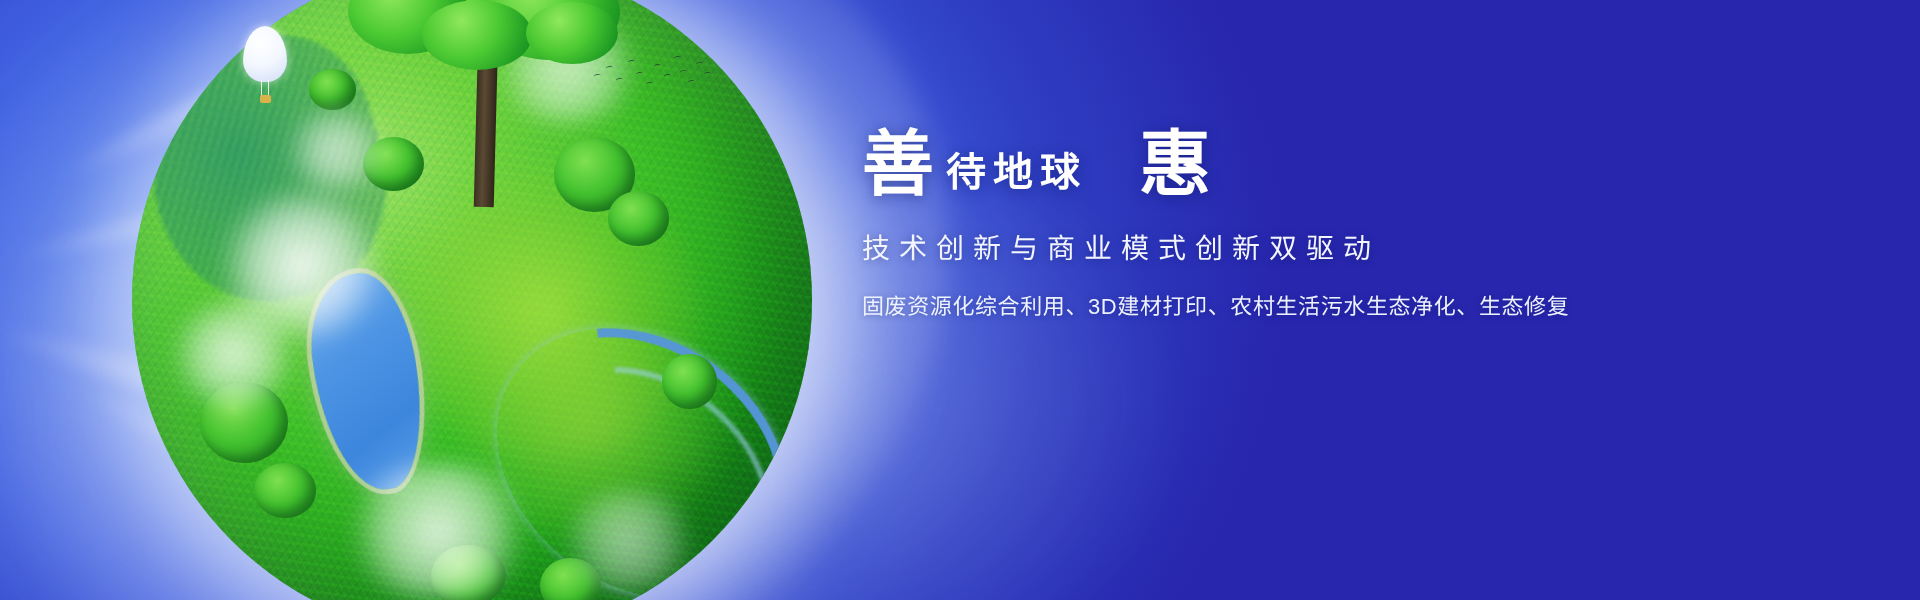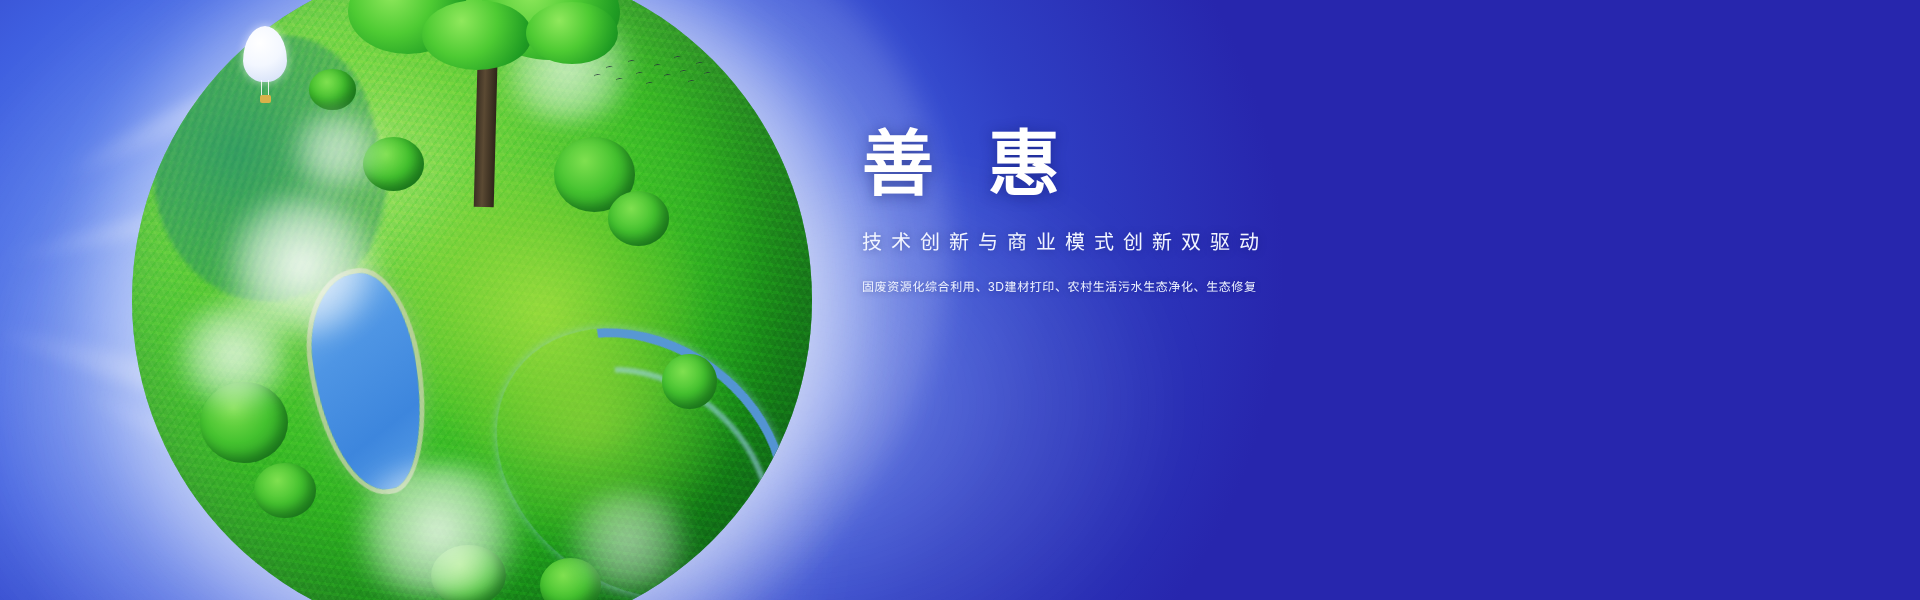--- a/index.html
+++ b/index.html
@@ -220,29 +220,29 @@
   }
   .hl-small{
     font-family:"DejaVu Serif","Liberation Serif",serif;
     font-size:40px; font-weight:700; letter-spacing:7px;
     padding:0 0 8px 10px;
   }
   .hl-gap{ display:inline-block; width:52px; }
 
   .subtitle{
     margin-top:26px;
-    font-size:20px; font-weight:400;
+    font-size:28px; font-weight:400;
     letter-spacing:9px;
     color:#f2f5ff;
     text-shadow:0 1px 8px rgba(10,20,90,.40);
     white-space:nowrap;
   }
   .desc{
     margin-top:22px;
-    font-size:12px; font-weight:400;
+    font-size:22px; font-weight:400;
     letter-spacing:.6px;
     color:#eef2ff;
     text-shadow:0 1px 6px rgba(10,20,90,.35);
     white-space:nowrap;
   }
   .cta{
     margin-top:26px;
     display:inline-flex; align-items:center; justify-content:center;
     gap:12px;
     width:117px; height:41px;
@@ -326,20 +326,21 @@
     <span style="left:88px; top:18px;"></span>
     <span style="left:96px; top:28px;"></span>
     <span style="left:104px;top:10px;"></span>
     <span style="left:112px;top:20px;"></span>
   </div>
 
   <div class="content">
 
     <div class="headline">
       <span class="hl-big">善</span>
+      <span class="hl-small">待地球</span>
       <span class="hl-gap"></span>
       <span class="hl-big">惠</span>
     </div>
 
     <div class="subtitle">技术创新与商业模式创新双驱动</div>
 
     <div class="desc">固废资源化综合利用、3D建材打印、农村生活污水生态净化、生态修复</div>
 
 
   </div>

